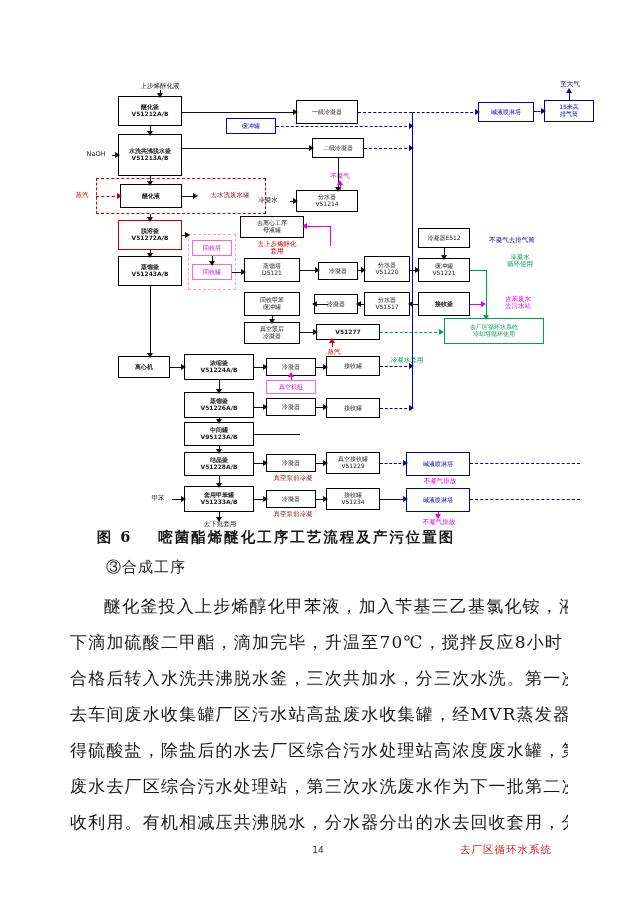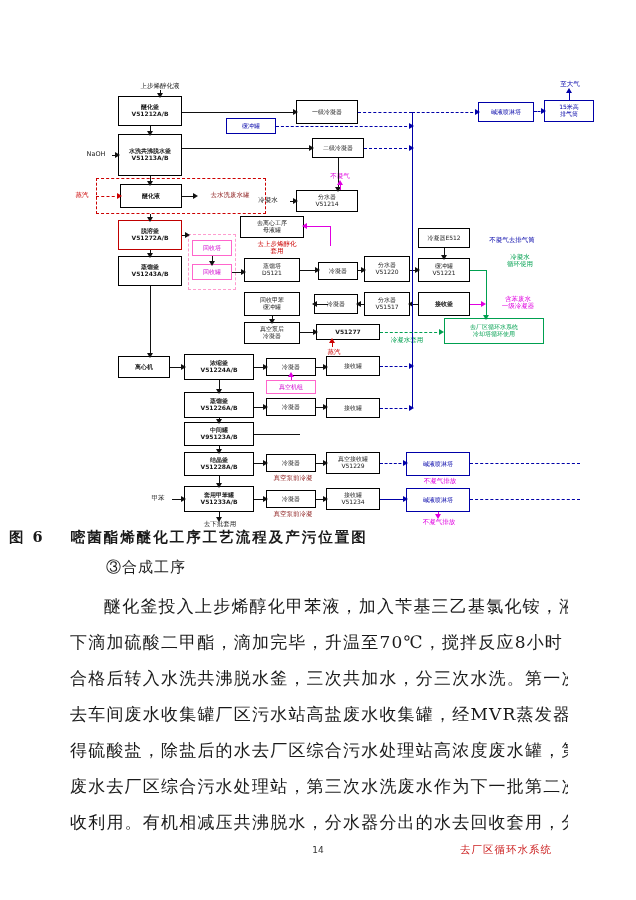--- a/index.html
+++ b/index.html
@@ -32,21 +32,21 @@
   .ln{position:absolute;}
   .ln.h{height:0;border-top:1px solid currentColor;}
   .ln.v{width:0;border-left:1px solid currentColor;}
   .ln.dash.h{border-top-style:dashed;}
   .ah{position:absolute;width:0;height:0;border:3px solid transparent;}
   .ah.r{right:-5px;top:-4px;border-left:5px solid currentColor;}
   .ah.l{left:-5px;top:-4px;border-right:5px solid currentColor;}
   .ah.u{top:-5px;left:-4px;border-bottom:5px solid currentColor;}
   .ah.d{bottom:-5px;left:-4px;border-top:5px solid currentColor;}
   
-  #cap{position:absolute;left:9px;top:528px;width:552px;text-align:left;font-size:14.5px;
+  #cap{position:absolute;left:0;top:528px;width:552px;text-align:center;font-size:14.5px;
        letter-spacing:2px;font-family:"DejaVu Serif",serif;font-weight:bold;}
   #cap .fig{margin-right:26px;}
   
   #sec{position:absolute;left:106px;top:558px;font-size:15px;letter-spacing:1px;
        font-family:"DejaVu Serif",serif;}
   #para{position:absolute;left:70px;top:588px;width:498px;font-size:17px;
         font-family:"DejaVu Serif",serif;}
   .pline{height:36px;line-height:36px;letter-spacing:1.2px;text-align:justify;
          text-align-last:justify;overflow:hidden;white-space:nowrap;}
   .pline.first{padding-left:34px;width:464px;}
@@ -101,25 +101,25 @@
       <div class="n blue-t" style="left: 476px; top: 236px; width: 72px; height: 9px;">不凝气去排气筒</div>
       <div class="n green-t" style="left: 492px; top: 252px; width: 56px; height: 18px;">冷凝水
 循环使用</div>
       <div class="n equip" style="left: 244px; top: 292px; width: 56px; height: 24px;">回收甲苯
 缓冲罐</div>
       <div class="n equip" style="left: 314px; top: 294px; width: 44px; height: 20px;">冷凝器</div>
       <div class="n equip" style="left: 364px; top: 292px; width: 46px; height: 24px;">分水器
 V51517</div>
       <div class="n vessel" style="left: 418px; top: 292px; width: 52px; height: 24px;">接收釜</div>
       <div class="n pm-t" style="left: 490px; top: 294px; width: 56px; height: 18px;">含苯废水
-一级冷凝器</div>
+去污水站</div>
       <div class="n equip" style="left: 244px; top: 322px; width: 56px; height: 22px;">真空泵后
 冷凝器</div>
       <div class="n vessel" style="left: 316px; top: 324px; width: 64px; height: 16px;">V51277</div>
-      <div class="n green-t" style="left: 378px; top: 336px; width: 58px; height: 9px;">冷凝水套用</div>
+      <div class="n green-t" style="left: 378px; top: 356px; width: 58px; height: 9px;">冷凝水套用</div>
       <div class="n green2" style="left: 444px; top: 318px; width: 100px; height: 26px;">去厂区循环水系统
 冷却塔循环使用</div>
       <div class="n red-t" style="left: 320px; top: 348px; width: 28px; height: 9px;">蒸汽</div>
       <div class="n vessel" style="left: 118px; top: 356px; width: 52px; height: 22px;">离心机</div>
       <div class="n vessel" style="left: 184px; top: 354px; width: 70px; height: 26px;">浓缩釜
 V51224A/B</div>
       <div class="n equip" style="left: 266px; top: 358px; width: 50px; height: 18px;">冷凝器</div>
       <div class="n equip" style="left: 326px; top: 356px; width: 54px; height: 20px;">接收罐</div>
       <div class="n pink" style="left: 266px; top: 380px; width: 50px; height: 14px;">真空机组</div>
       <div class="n vessel" style="left: 184px; top: 392px; width: 70px; height: 26px;">蒸馏釜

